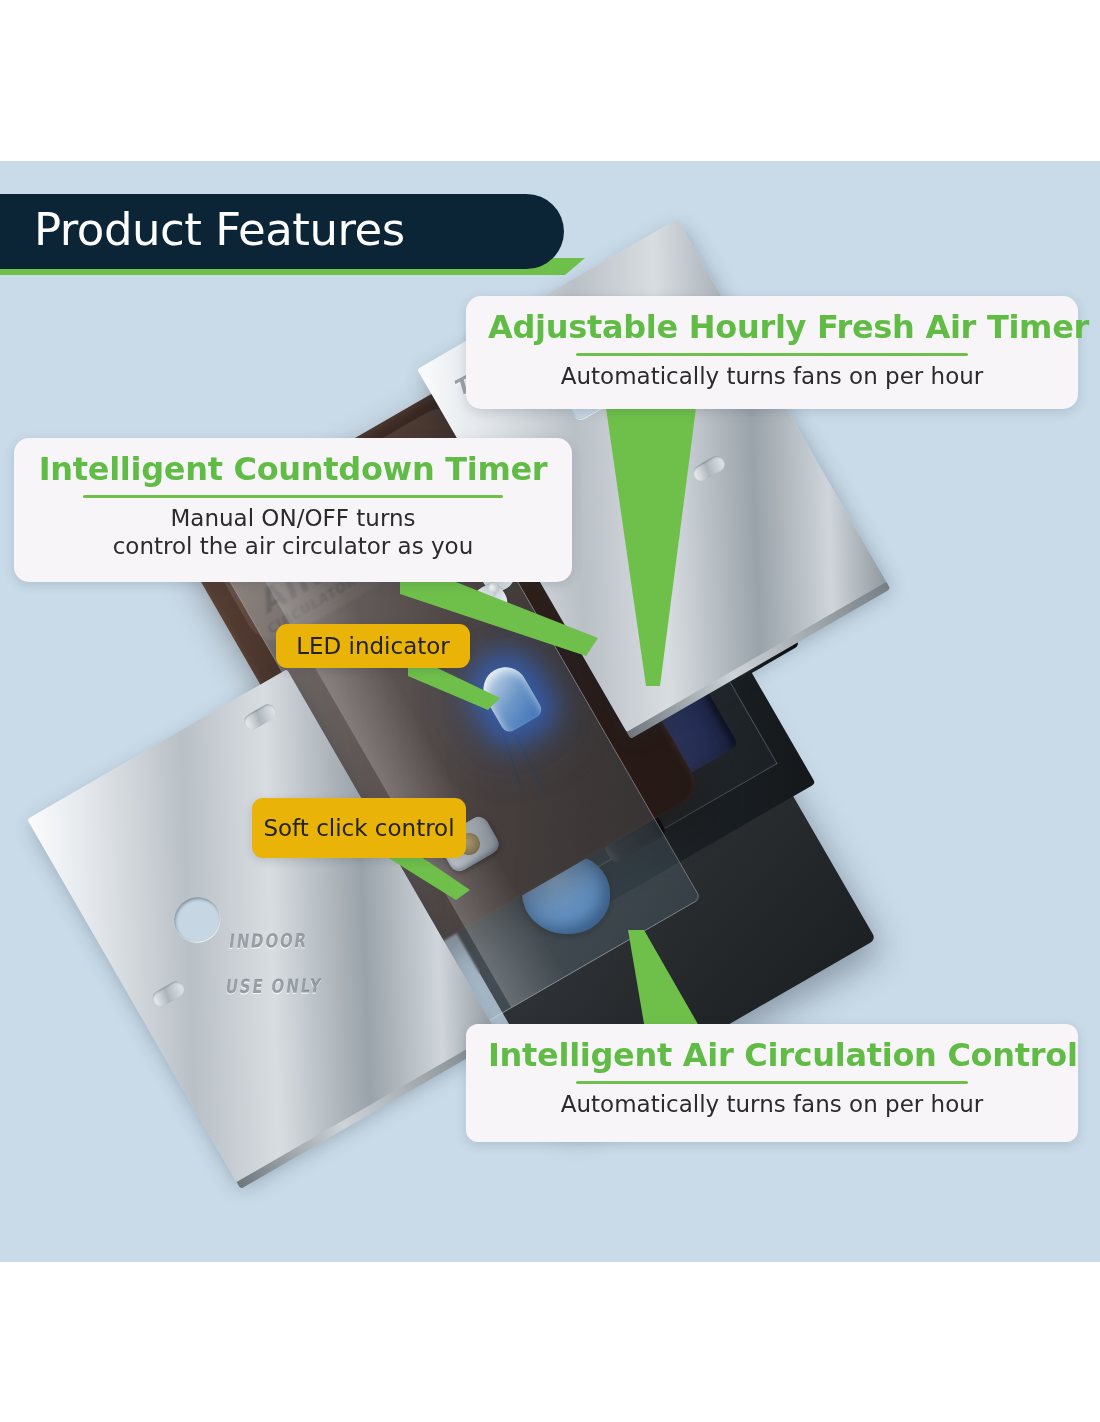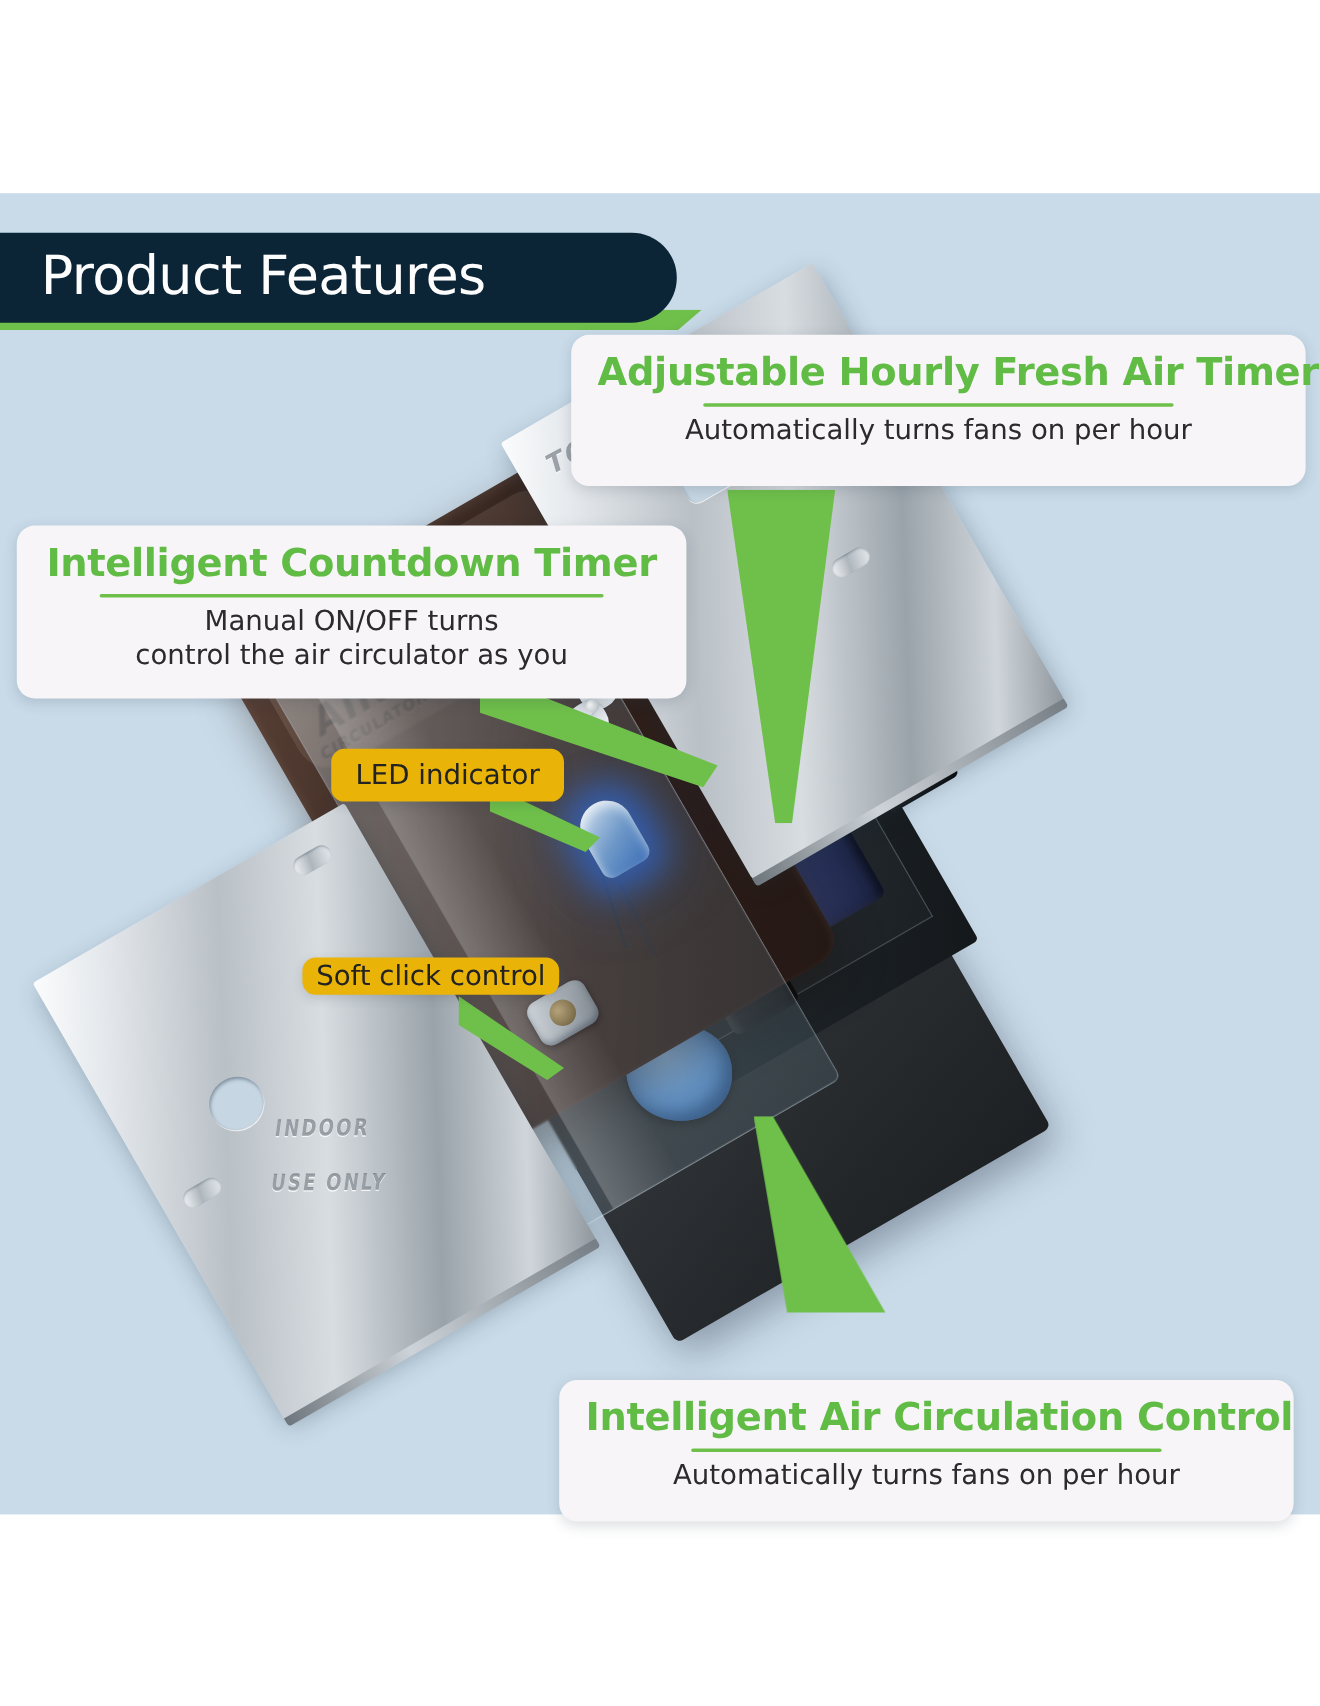--- a/index.html
+++ b/index.html
@@ -374,35 +374,35 @@
 
   <div class="wedge" style="left:408px; top:654px; width:96px; height:60px;
        clip-path: polygon(0 0, 92px 44px, 80px 56px, 0 22px);"></div>
 
   <div class="wedge" style="left:382px; top:830px; width:96px; height:76px;
        clip-path: polygon(0 0, 88px 60px, 74px 70px, 0 24px);"></div>
 
   <div class="wedge" style="left:600px; top:930px; width:140px; height:166px;
        clip-path: polygon(28px 0, 44px 0, 138px 164px, 56px 164px);"></div>
 
-  <div class="callout" style="left:466px; top:279px; width:612px; height:126px; padding:12px 22px 0;margin-left:10px;">
+  <div class="callout" style="left:466px; top:296px; width:612px; height:113px; padding:12px 22px 0;">
     <div class="callout-title">Adjustable Hourly Fresh Air Timer</div>
     <div class="callout-rule" style="width:392px;"></div>
     <div class="callout-sub">Automatically turns fans on per hour</div>
   </div>
 
   <div class="callout" style="left:14px; top:438px; width:558px; height:144px; padding:12px 22px 0;">
     <div class="callout-title">Intelligent Countdown Timer</div>
     <div class="callout-rule" style="width:420px;"></div>
     <div class="callout-sub">Manual ON/OFF turns</div>
     <div class="callout-sub">control the air circulator as you</div>
   </div>
 
-  <div class="callout" style="left:466px; top:1150px; width:612px; height:118px; padding:12px 22px 0;">
+  <div class="callout" style="left:466px; top:1024px; width:612px; height:118px; padding:12px 22px 0;border-radius:12px;">
     <div class="callout-title">Intelligent Air Circulation Control</div>
     <div class="callout-rule" style="width:392px;"></div>
     <div class="callout-sub">Automatically turns fans on per hour</div>
   </div>
 
   <div class="tag" style="left:276px; top:624px; width:194px; height:44px;">LED indicator</div>
-  <div class="tag" style="left:252px; top:798px; width:214px; height:31px;">Soft click control</div>
+  <div class="tag" style="left:252px; top:798px; width:214px; height:60px;">Soft click control</div>
 
 </div>
 
 </body></html>

